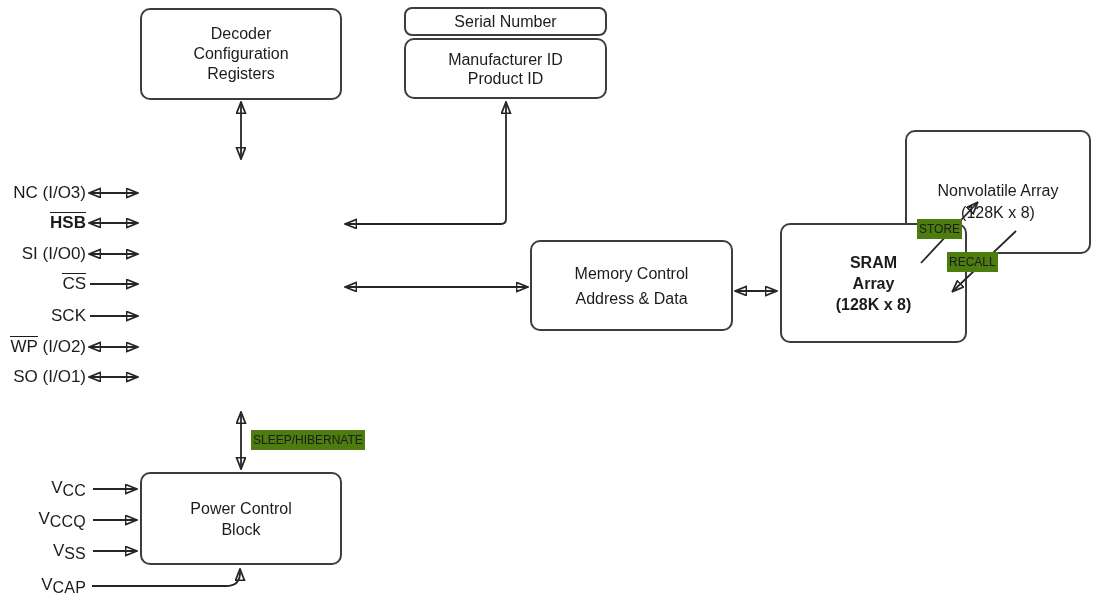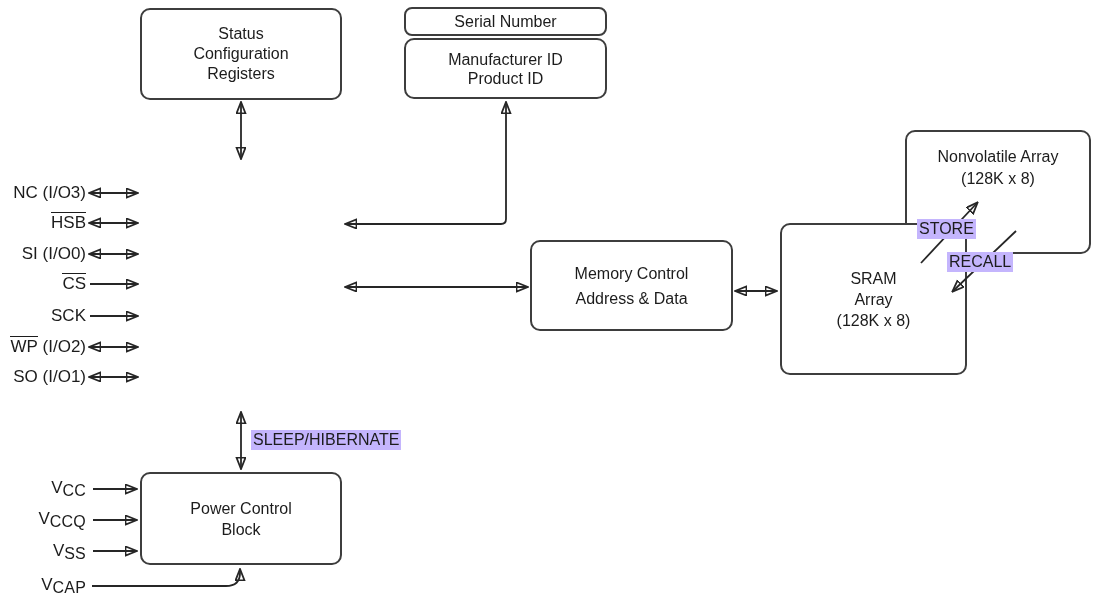--- a/index.html
+++ b/index.html
@@ -17,42 +17,42 @@
   .spacer{height:22px;}
   .pin{
     position:absolute;left:0;width:86px;height:24px;line-height:24px;
     text-align:right;font-size:17px;white-space:pre;z-index:4;
   }
   .bar{display:inline-block;border-top:1.5px solid #1c1c1c;line-height:19px;}
   .sub{font-size:16px;vertical-align:-3px;letter-spacing:0.2px;}
   .wires{position:absolute;left:0;top:0;z-index:5;pointer-events:none;}
   .wires line,.wires path{stroke:#262626;stroke-width:1.8;fill:none;}
   .wire-label{
-    position:absolute;z-index:6;background:#c4b5fd;padding:0 2px;
-    font-size:16px;line-height:20px;white-space:nowrap;
+    position:absolute;z-index:6;background:#4d7c0f;padding:0 2px;
+    font-size:12px;line-height:20px;white-space:nowrap;
   }
 </style>
 </head>
 <body>
 
 <div class="canvas">
 
-  <div class="box" style="left:905px;top:130px;width:186px;height:124px;justify-content:flex-start;padding-top:14px;line-height:22px;z-index:1;">
+  <div class="box" style="left:905px;top:130px;width:186px;height:124px;justify-content:center;padding-top:20px;line-height:22px;z-index:1;">
     <span>Nonvolatile Array</span>
     <span>(128K x 8)</span>
   </div>
 
-  <div class="box" style="left:780px;top:223px;width:187px;height:152px;z-index:2;">
+  <div class="box" style="left:780px;top:223px;width:187px;height:120px;z-index:2;font-weight:bold;">
     <span>SRAM</span>
     <span>Array</span>
     <span>(128K x 8)</span>
   </div>
 
   <div class="box" style="left:140px;top:8px;width:202px;height:92px;line-height:20px;z-index:1;">
-    <span>Status</span>
+    <span>Decoder</span>
     <span>Configuration</span>
     <span>Registers</span>
   </div>
 
   <div class="box" style="left:404px;top:7px;width:203px;height:29px;border-radius:8px;z-index:1;">
     <span>Serial Number</span>
   </div>
 
   <div class="box" style="left:404px;top:38px;width:203px;height:61px;line-height:19px;z-index:1;">
     <span>Manufacturer ID</span>
@@ -98,21 +98,21 @@
 
     <line x1="921" y1="263" x2="977" y2="203" marker-end="url(#ah)"></line>
     <line x1="1016" y1="231" x2="953" y2="291" marker-end="url(#ah)"></line>
   </svg>
 
   <div class="wire-label" style="left:917px;top:219px;">STORE</div>
   <div class="wire-label" style="left:947px;top:252px;">RECALL</div>
   <div class="wire-label" style="left:251px;top:430px;">SLEEP/HIBERNATE</div>
 
   <div class="pin" style="top:181px;"><span class="bar"></span><span>NC (I/O3)</span></div>
-  <div class="pin" style="top:211px;"><span class="bar">HSB</span><span></span></div>
+  <div class="pin" style="top:211px;font-weight:bold;"><span class="bar">HSB</span><span></span></div>
   <div class="pin" style="top:242px;"><span class="bar"></span><span>SI (I/O0)</span></div>
   <div class="pin" style="top:272px;"><span class="bar">CS</span><span></span></div>
   <div class="pin" style="top:304px;"><span class="bar"></span><span>SCK</span></div>
   <div class="pin" style="top:335px;"><span class="bar">WP</span><span> (I/O2)</span></div>
   <div class="pin" style="top:365px;"><span class="bar"></span><span>SO (I/O1)</span></div>
 
   <div class="pin" style="top:476px;"><span>V</span><span class="sub">CC</span></div>
   <div class="pin" style="top:507px;"><span>V</span><span class="sub">CCQ</span></div>
   <div class="pin" style="top:539px;"><span>V</span><span class="sub">SS</span></div>
   <div class="pin" style="top:573px;"><span>V</span><span class="sub">CAP</span></div>

